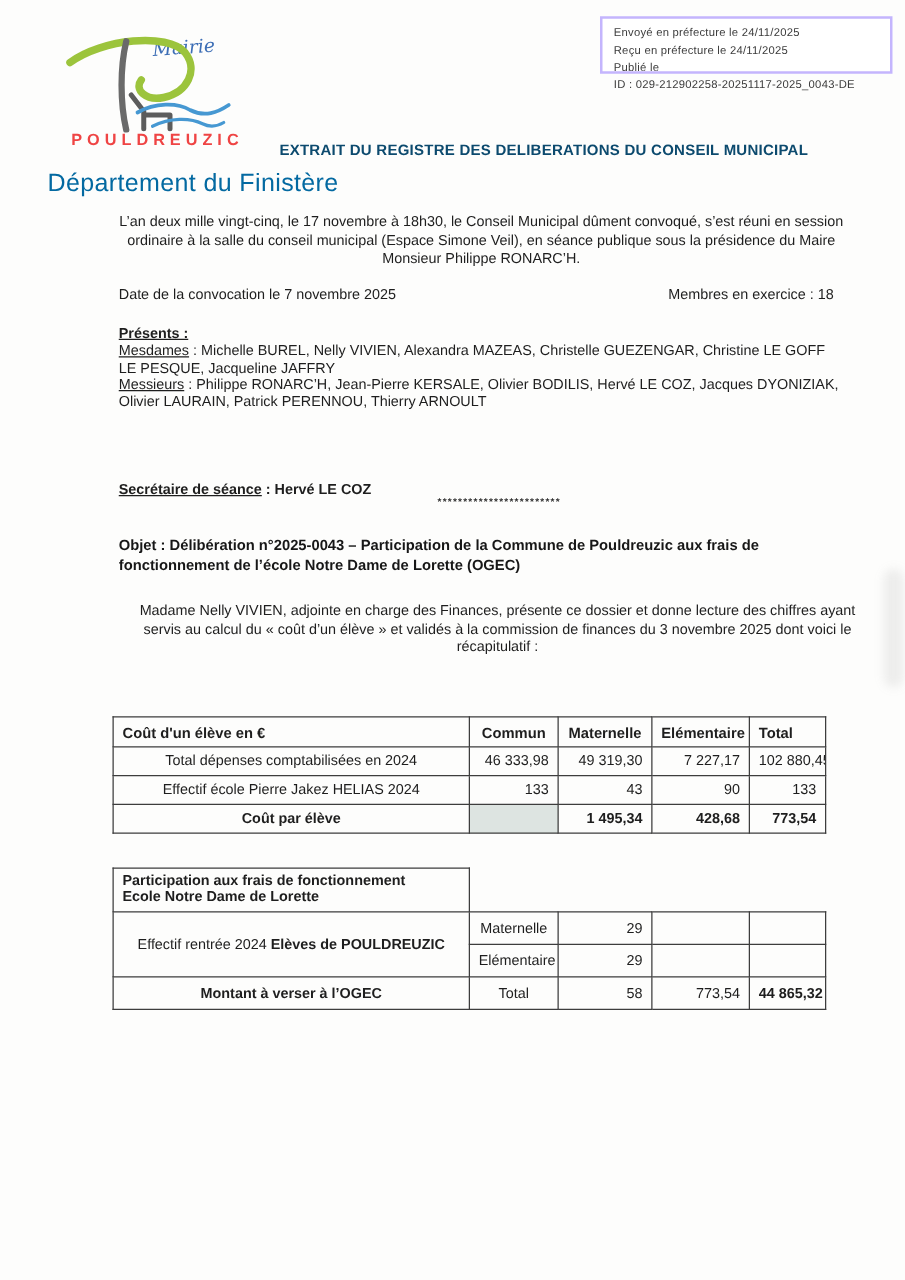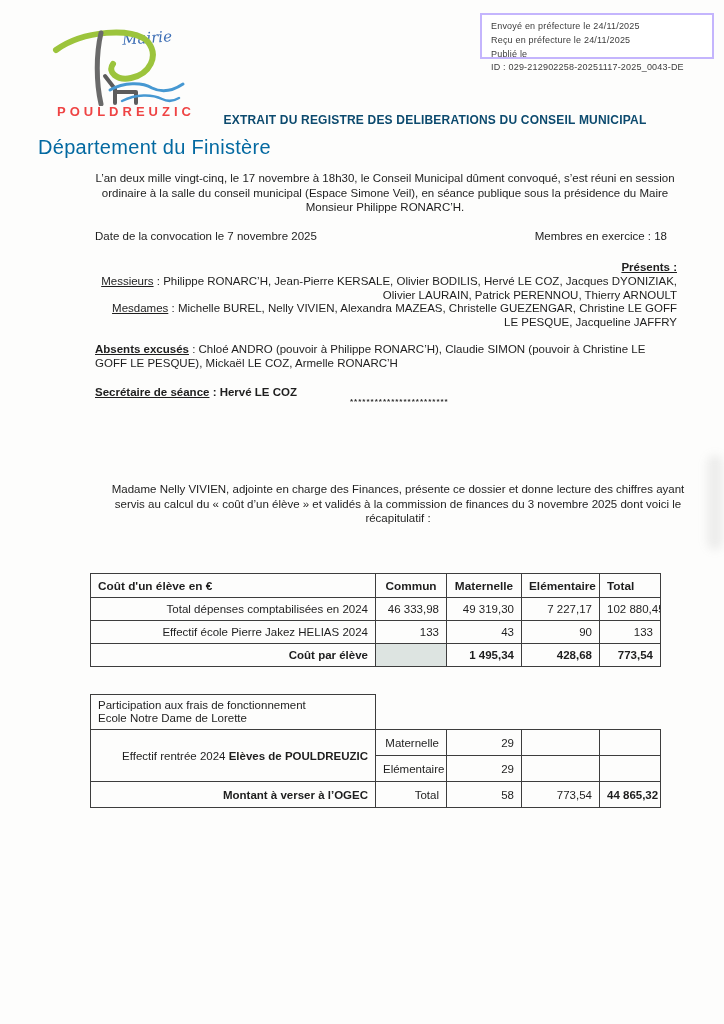--- a/index.html
+++ b/index.html
@@ -33,21 +33,21 @@
   .title {
     position:absolute; left:170px; top:113px; width:530px; text-align:center;
     font-weight:700; font-size:12px; letter-spacing:0.2px; color:#0c4a6e;
   }
   .para { position:absolute; font-size:11.5px; line-height:14.6px;text-align:center; }
   .intro { left:95px; top:171px; width:580px; }
   .convrow {
     position:absolute; left:95px; top:230px; width:572px;
     display:flex; justify-content:space-between; font-size:11.5px;
   }
-  .presents { position:absolute; left:95px; top:261px; width:582px; font-size:11.5px; line-height:13.8px;text-align:right; }
+  .presents { position:absolute; left:95px; top:261px; width:582px; font-size:11.5px; line-height:13.8px; }
   .absents  { position:absolute; left:95px; top:343px; width:582px; font-size:11.5px; line-height:13.8px; }
   .secretary{ position:absolute; left:95px; top:386px; font-size:11.5px; }
   .sep {
     position:absolute; left:350px; top:397px; font-size:8px; font-weight:700;
     letter-spacing:1px; color:#2b2b2b;
   }
   .objet {
     position:absolute; left:95px; top:428px; width:568px;
     font-weight:700; font-size:11.8px; line-height:16px; color:#171717;
   }
@@ -55,25 +55,25 @@
   .b { font-weight:700; }
   .u { text-decoration:underline; }
   
   table { position:absolute; border-collapse:collapse; font-size:11.5px; color:#1e1e1e; table-layout:fixed; }
   .t1 { left:90px; top:573px; width:570px; }
   .t2 { left:90px; top:694px; width:570px; }
   .t1 th, .t1 td, .t2 td { border:1.6px solid #3d3d3d; padding:2px 7px; overflow:hidden; white-space:nowrap; }
   .t1 th { height:19px; font-size:11.8px; text-align:center; }
   .t1 th.left { text-align:left; }
   .t1 td { height:18px; }
-  .lab { text-align:right; }
+  .lab { text-align:center; }
   .num { text-align:right; }
   .boldrow td { font-weight:700; }
   .shaded { background:#dde4e1; }
-  .t2 .titlecell { font-weight:400; line-height:13.5px; height:30px; white-space:normal; }
+  .t2 .titlecell { font-weight:700; line-height:13.5px; height:30px; white-space:normal; }
   .t2 td.nob { border:none; background:transparent; }
   .t2 td { height:21px; }
   .t2 .effcell { white-space:normal; }
   
   .smudge {
     position:absolute; right:1px; top:455px; width:16px; height:95px;
     background:rgba(120,120,120,0.12); filter:blur(4px); border-radius:8px;
   }
 </style>
 </head>
@@ -103,30 +103,30 @@
 
   <div class="para intro">L’an deux mille vingt-cinq, le 17 novembre à 18h30, le Conseil Municipal dûment convoqué, s’est réuni en session ordinaire à la salle du conseil municipal (Espace Simone Veil), en séance publique sous la présidence du Maire Monsieur Philippe RONARC’H.</div>
 
   <div class="convrow">
     <span>Date de la convocation le 7 novembre 2025</span>
     <span>Membres en exercice : 18</span>
   </div>
 
   <div class="presents">
     <div class="b u">Présents :</div>
+    <div><span class="u">Mesdames</span><span> : Michelle BUREL, Nelly VIVIEN, Alexandra MAZEAS, Christelle GUEZENGAR, Christine LE GOFF LE PESQUE, Jacqueline JAFFRY</span></div>
     <div><span class="u">Messieurs</span><span> : Philippe RONARC’H, Jean-Pierre KERSALE, Olivier BODILIS, Hervé LE COZ, Jacques DYONIZIAK, Olivier LAURAIN, Patrick PERENNOU, Thierry ARNOULT</span></div>
-    <div><span class="u">Mesdames</span><span> : Michelle BUREL, Nelly VIVIEN, Alexandra MAZEAS, Christelle GUEZENGAR, Christine LE GOFF LE PESQUE, Jacqueline JAFFRY</span></div>
   </div>
 
-  <div class="absents"><span class="b u">Absents excusés</span><span> : Chloé ANDRO (pouvoir à Philippe RONARC’H), Claudie SIMON (pouvoir à Christine LE GOFF LE PESQUE), Mickaël LE COZ, Armelle RONARC’H</span></div>
 
   <div class="secretary"><span class="b u">Secrétaire de séance</span><span class="b"> : Hervé LE COZ</span></div>
 
   <div class="sep">************************</div>
 
+  <div class="objet">Objet : Délibération n°2025-0043 – Participation de la Commune de Pouldreuzic aux frais de fonctionnement de l’école Notre Dame de Lorette (OGEC)</div>
 
   <div class="para bodypara">Madame Nelly VIVIEN, adjointe en charge des Finances, présente ce dossier et donne lecture des chiffres ayant servis au calcul du « coût d’un élève » et validés à la commission de finances du 3 novembre 2025 dont voici le récapitulatif :</div>
 
   <table class="t1">
     <colgroup>
         <col style="width:285px">
         <col style="width:71px">
         <col style="width:75px">
         <col style="width:78px">
         <col style="width:61px">

